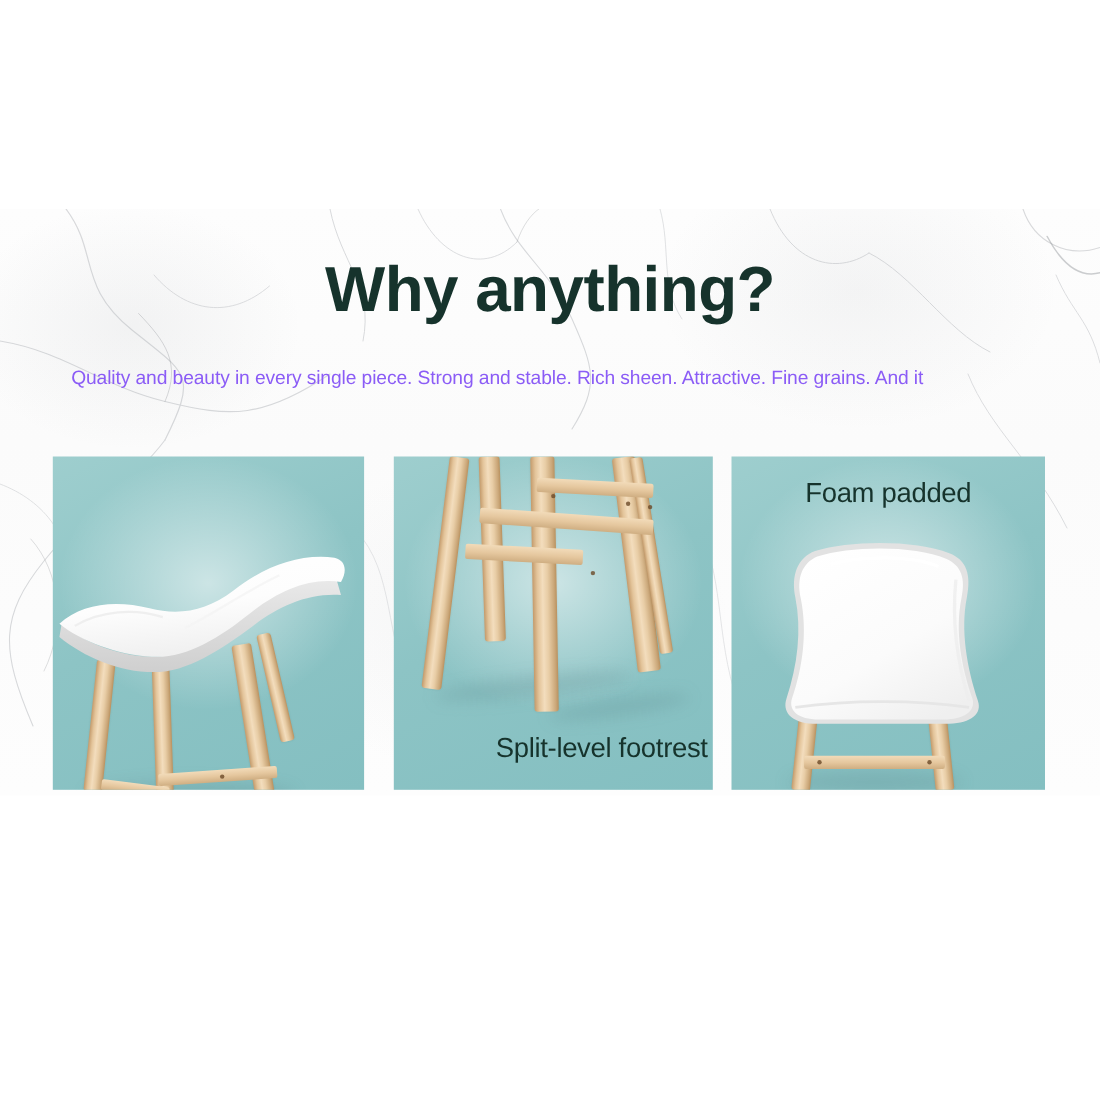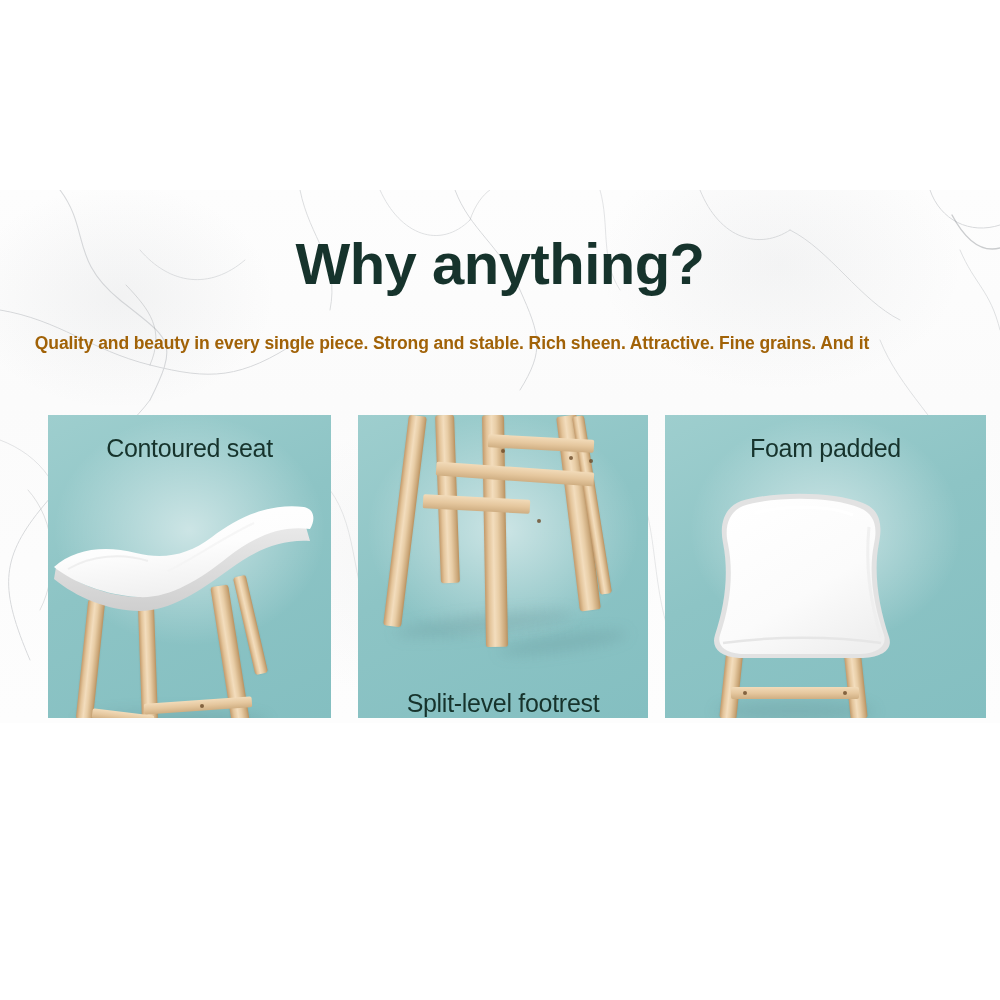--- a/index.html
+++ b/index.html
@@ -57,57 +57,56 @@
     white-space: nowrap;
   }
 
   .subcopy {
     position: absolute;
     left: 0;
     top: 330px;
     width: 904px;
     text-align: center;
     font-size: 17.5px;
-    color: #a16207;
+    color: #8b5cf6;
     line-height: 1.55;
     letter-spacing: -0.1px;
-    font-weight: bold;
   }
   .subcopy .line {
     display: block;
     white-space: nowrap;
   }
 
   
   .panel {
     position: absolute;
     top: 415px;
     height: 303px;
     overflow: hidden;
     background:
       radial-gradient(ellipse 200px 170px at 50% 38%, rgba(255,255,255,0.55), rgba(255,255,255,0) 68%),
       linear-gradient(155deg, #9ecece 0%, #8dc4c5 45%, #84bfc1 100%);
   }
   .panel-1 { left: 48px;  width: 283px; }
   .panel-2 { left: 358px; width: 290px; }
-  .panel-3 { left: 665px; width: 285px; padding-left: 36px; }
+  .panel-3 { left: 665px; width: 285px; }
 
   .panel-label {
     position: absolute;
     left: 0;
     width: 100%;
     text-align: center;
     font-size: 25px;
     color: #16332c;
     letter-spacing: -0.3px;
     z-index: 6;
     white-space: nowrap;
   }
   .label-top { top: 19px; }
-  .label-bottom { bottom: 0; }
+  .label-bottom { bottom: 23px; padding-left: 44px; }
 
   
   .leg {
     position: absolute;
     background: linear-gradient(90deg, #c39a6b 0%, #e3c49a 20%, #f3ddbd 42%, #e8cda6 62%, #cba87a 88%, #b9915f 100%);
     border-radius: 3px;
     box-shadow: 0 0 2px rgba(0,0,0,0.10);
   }
   .rail {
     position: absolute;
@@ -206,21 +205,20 @@
     </svg>
   </div>
 
   <div class="heading">Why anything?</div>
 
   <div class="subcopy">
     <span class="line">Quality and beauty in every single piece. Strong and stable. Rich sheen. Attractive. Fine grains. And it</span>
   </div>
 
   <div class="panel panel-1">
-    <div class="panel-label label-top">Contoured seat</div>
 
     <div class="shadow-blur" style="left:30px; top:296px; width:190px; height:22px;"></div>
 
     <div class="leg p1-leg-a"></div>
     <div class="leg p1-leg-b"></div>
     <div class="leg p1-leg-c"></div>
     <div class="leg p1-leg-d"></div>
     <div class="rail p1-rail-1"></div>
     <div class="rail p1-rail-2"></div>
     <div class="screw" style="left:152px; top:289px;"></div>

